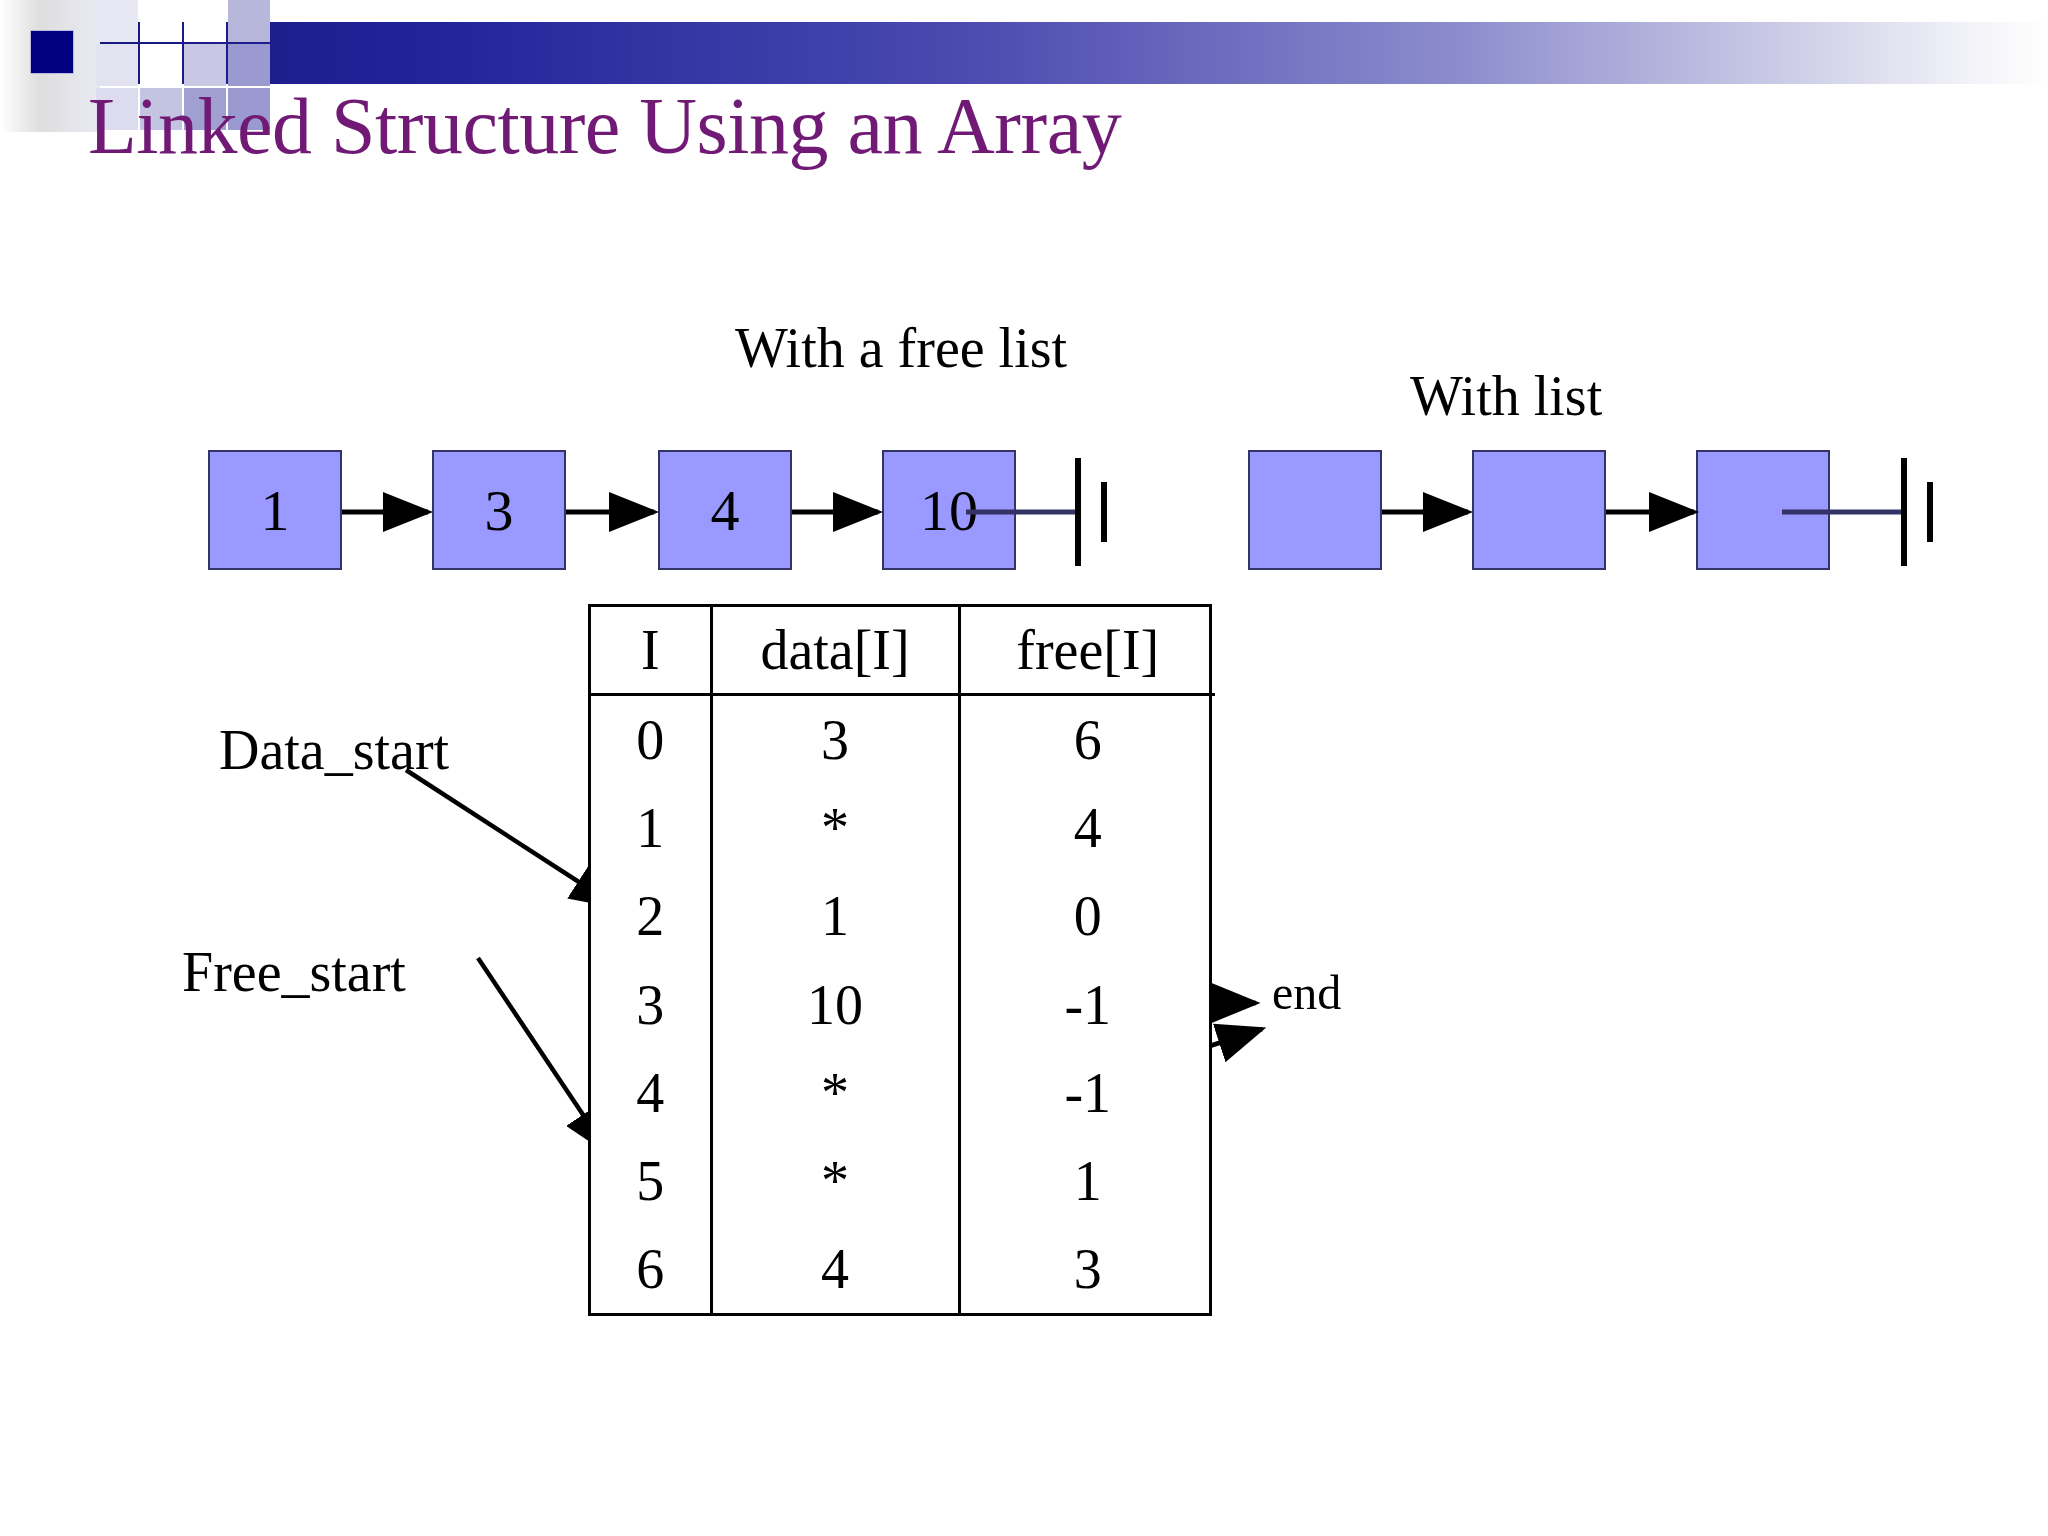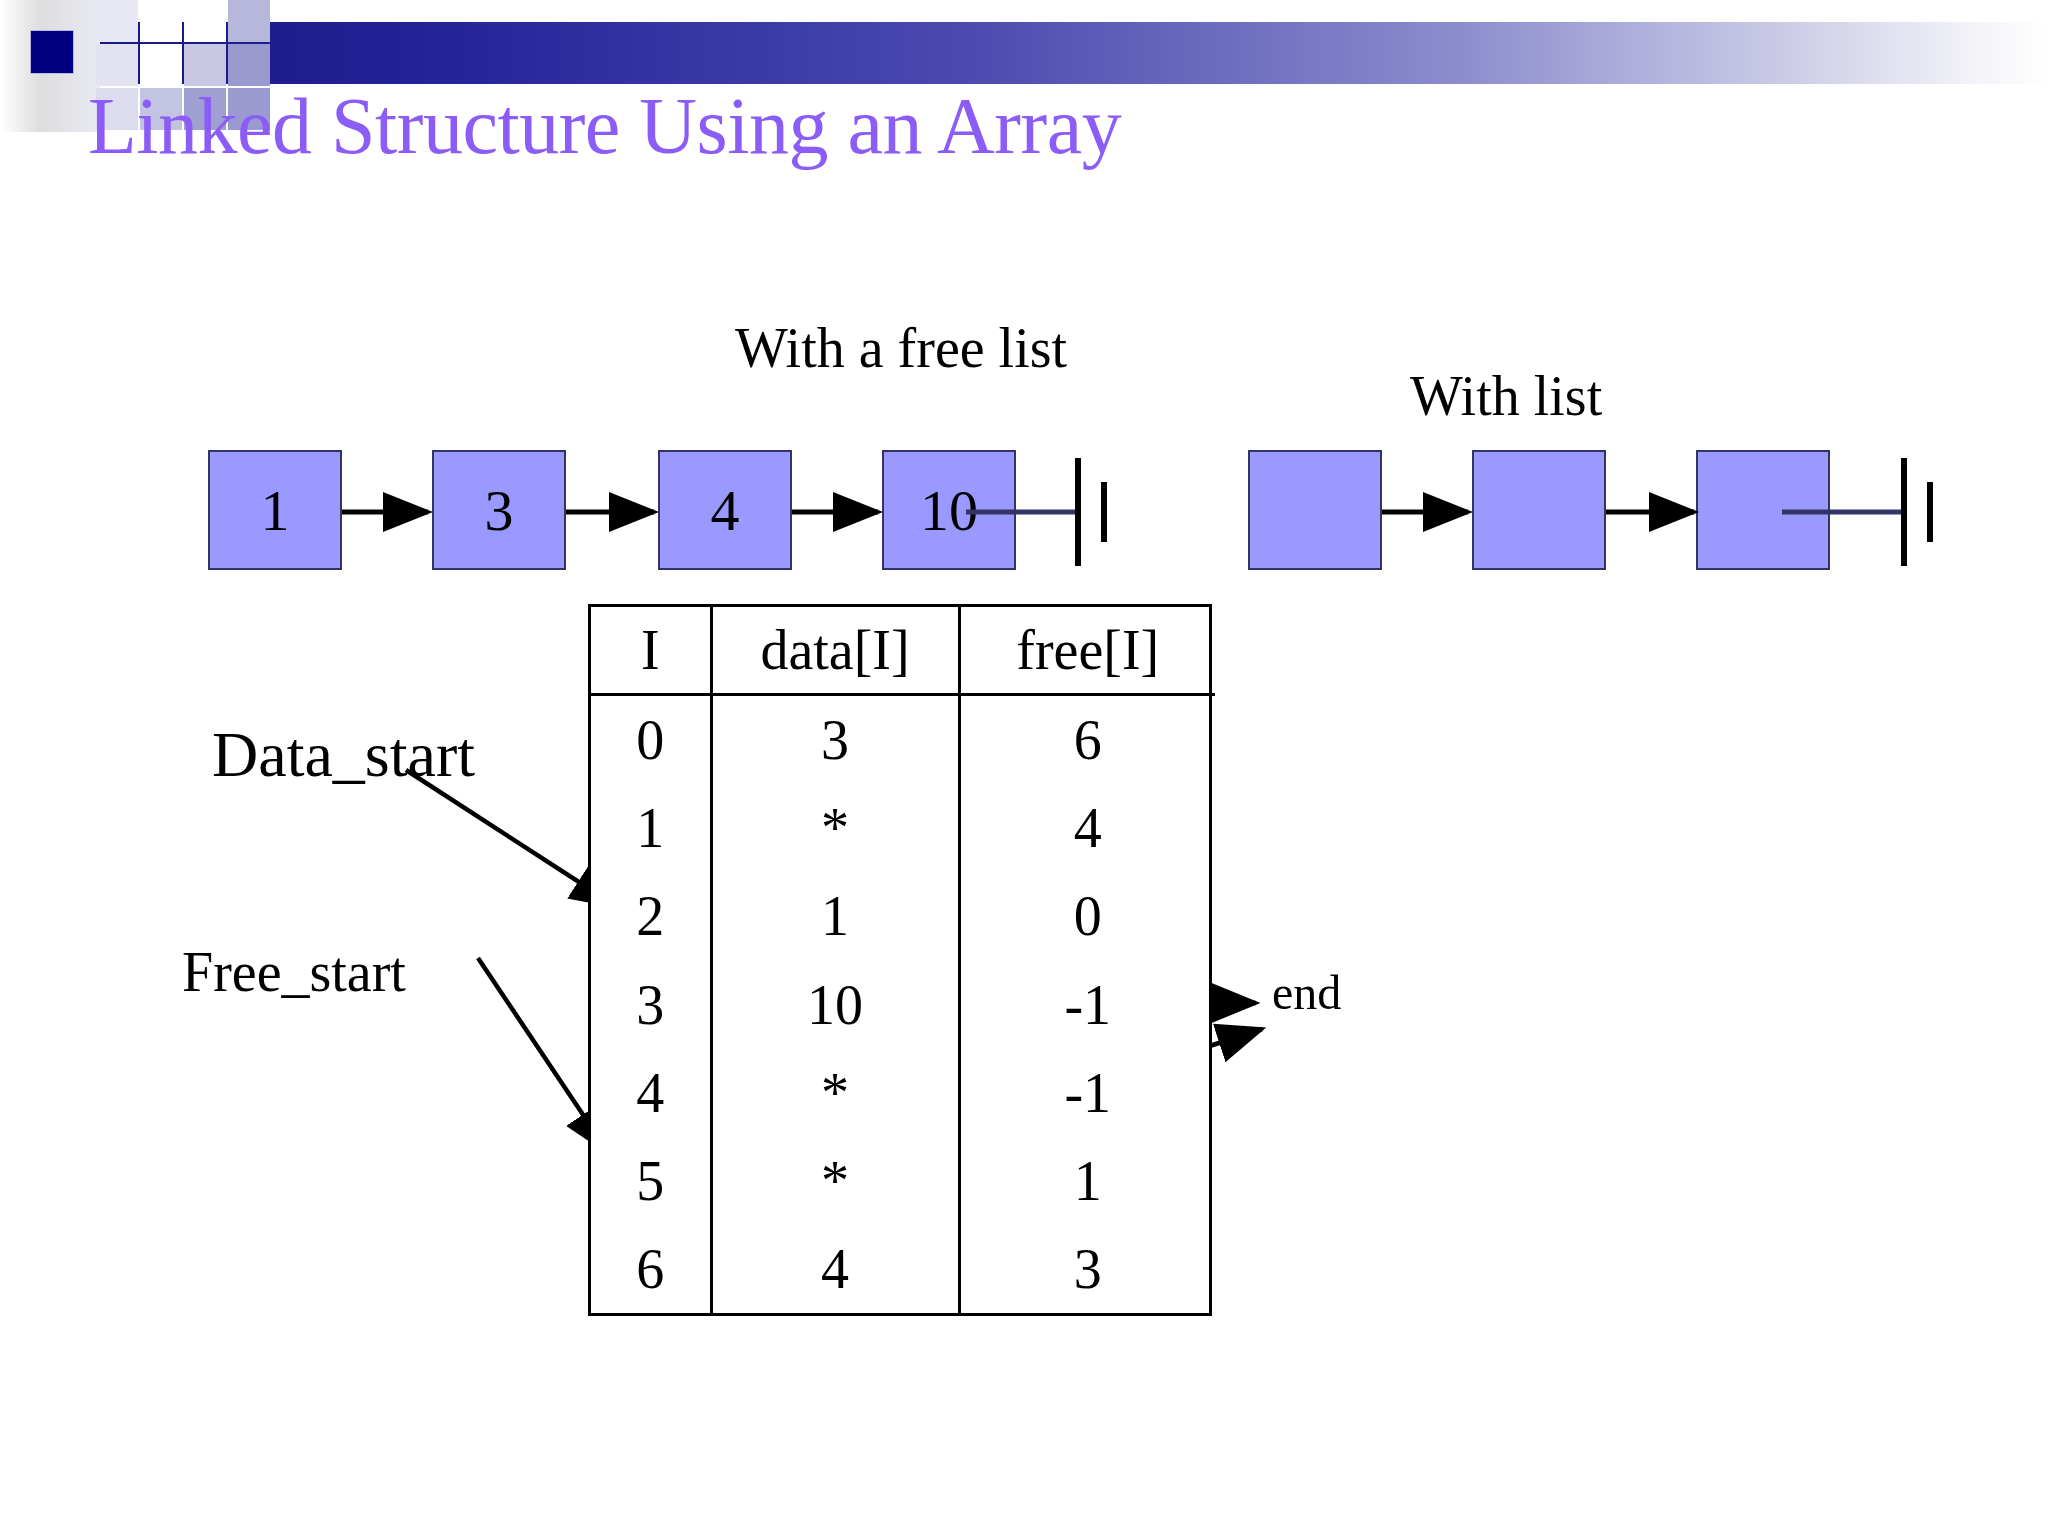--- a/index.html
+++ b/index.html
@@ -61,34 +61,34 @@
   
   #slide-title {
     position: absolute;
     left: 88px;
     top: 86px;
     font-size: 80px;
     line-height: 1.0;
     letter-spacing: -0.5px;
     white-space: nowrap;
     font-family: "Liberation Serif", "DejaVu Serif", serif;
-    color: #8b5cf6;
+    color: #701a75;
   }
 
   
   .abs-text {
     position: absolute;
     white-space: nowrap;
     font-family: "Liberation Serif", "DejaVu Serif", serif;
     color: #000000;
   }
 
   #caption-with-free-list { left: 735px; top: 316px; font-size: 56px; text-align: center; }
   #caption-free-list      { left: 1410px; top: 364px; font-size: 56px; }
-  #label-data-start       { left: 212px; top: 718px; font-size: 64px; }
+  #label-data-start       { left: 219px; top: 718px; font-size: 56px; }
   #label-free-start       { left: 182px; top: 940px; font-size: 56px; }
   #label-end              { left: 1272px; top: 965px; font-size: 48px; }
 
   
   .node-box {
     position: absolute;
     background: #9999ff;
     border: 2px solid #333366;
     box-sizing: border-box;
     display: flex;

